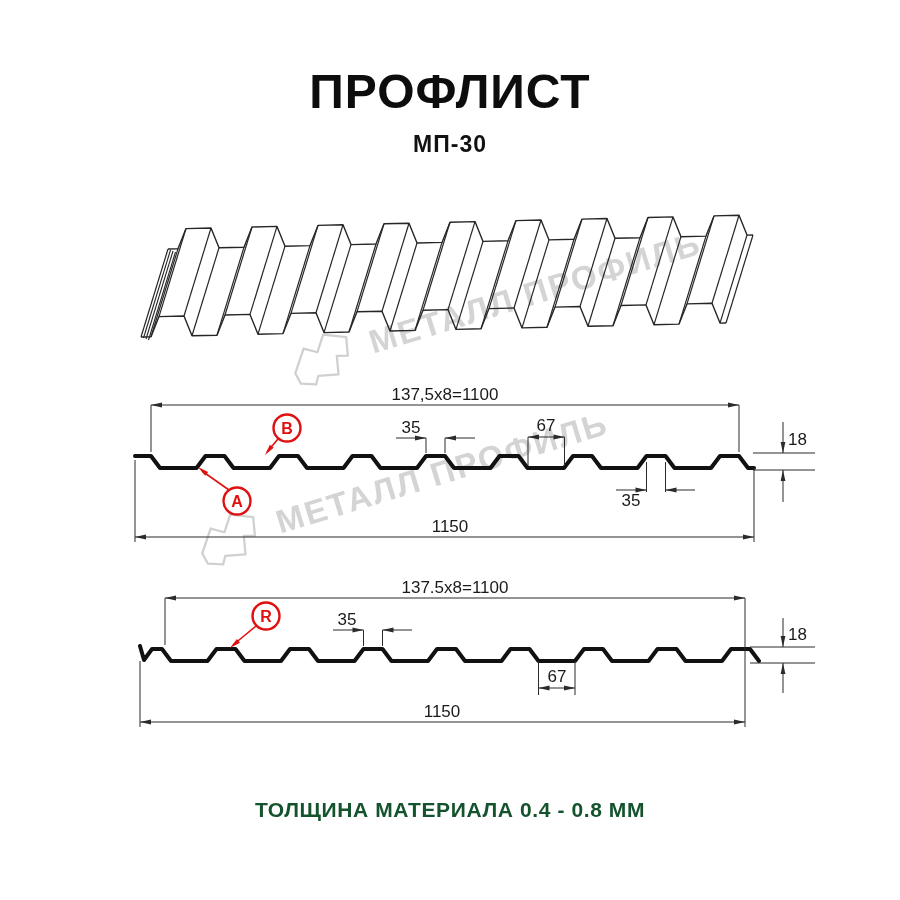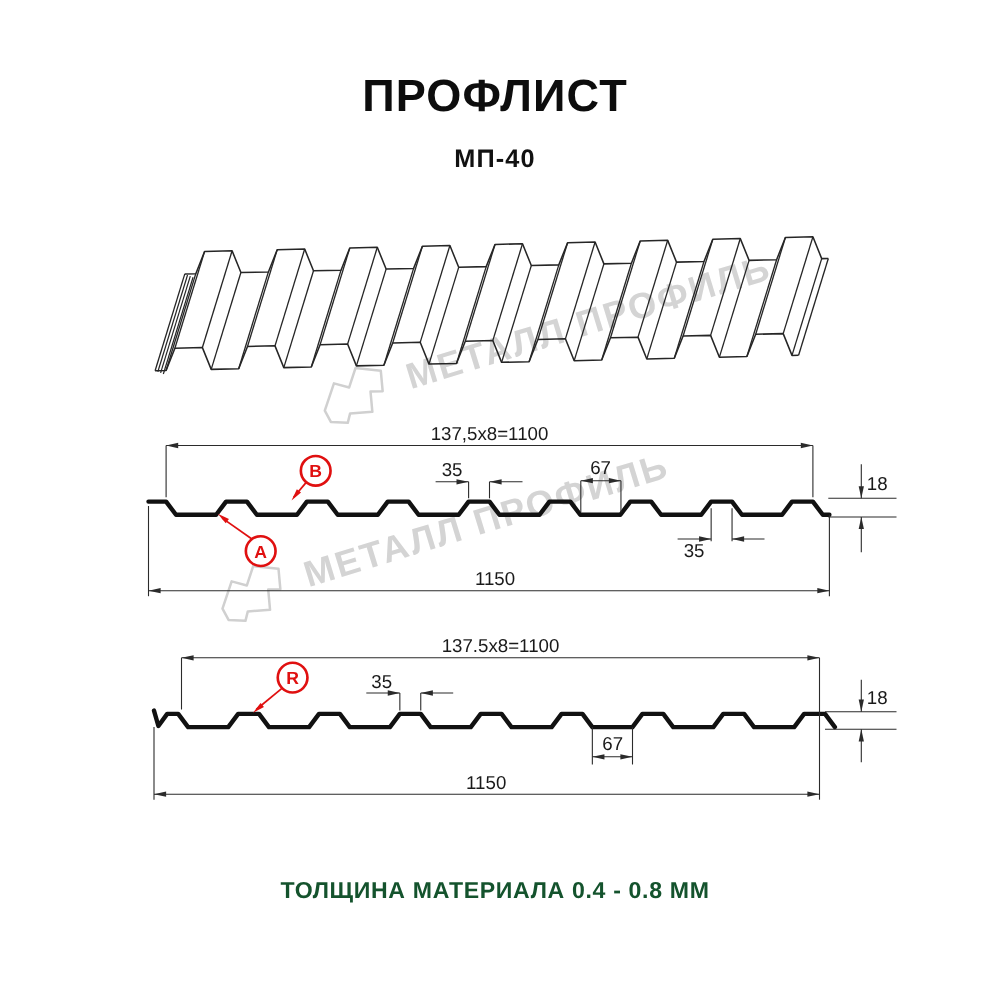--- a/index.html
+++ b/index.html
@@ -1,19 +1,19 @@
 <!DOCTYPE html>
 <html><head>
 <meta charset="utf-8">
 <style>
   html,body{margin:0;padding:0;background:#fff;}
   .canvas{position:relative;width:900px;height:900px;background:#ffffff;overflow:hidden;
           font-family:"Liberation Sans",sans-serif;}
   .title{position:absolute;left:0;top:64px;width:100%;text-align:center;
-         font-size:41px;font-weight:700;letter-spacing:1px;color:#0d0d0d;}
+         font-size:48px;font-weight:700;letter-spacing:1px;color:#0d0d0d;}
   .subtitle{position:absolute;left:0;top:131px;width:100%;text-align:center;
             font-size:23px;font-weight:600;letter-spacing:1px;color:#111;}
   .footer-note{position:absolute;left:0;top:798px;width:100%;text-align:center;
                font-size:21px;font-weight:700;letter-spacing:.6px;color:#14532d;}
   .wm{position:absolute;display:flex;align-items:center;gap:12px;
       transform:rotate(-17deg);transform-origin:left center;z-index:0;
       color:#d4d4d4;font-weight:700;font-size:33px;letter-spacing:2px;white-space:nowrap;}
   .wm svg{flex:0 0 auto;}
   #wm1{left:286px;top:342px;}
   #wm2{left:193px;top:522px;}
@@ -23,21 +23,21 @@
   #p2{left:120px;top:570px;}
   svg text{font-family:"Liberation Sans",sans-serif;font-size:17px;fill:#1a1a1a;}
   svg text.red{fill:#e01010;font-weight:700;font-size:16px;}
 </style>
 </head>
 <body>
 
 <div class="canvas">
 
   <div class="title">ПРОФЛИСТ</div>
-  <div class="subtitle">МП-40</div>
+  <div class="subtitle">МП-30</div>
 
   <div class="wm" id="wm1">
     <svg width="76" height="54" viewBox="0 0 100 70">
       <polygon points="10,44 30,16 46,26 60,6 88,18 83,42 69,38 64,62 38,56 32,66 13,59" fill="none" stroke="#d0d0d0" stroke-width="3" stroke-linejoin="round"></polygon>
     </svg>
     <span>МЕТАЛЛ ПРОФИЛЬ</span>
   </div>
   <div class="wm" id="wm2">
     <svg width="76" height="54" viewBox="0 0 100 70">
       <polygon points="10,44 30,16 46,26 60,6 88,18 83,42 69,38 64,62 38,56 32,66 13,59" fill="none" stroke="#d0d0d0" stroke-width="3" stroke-linejoin="round"></polygon>

